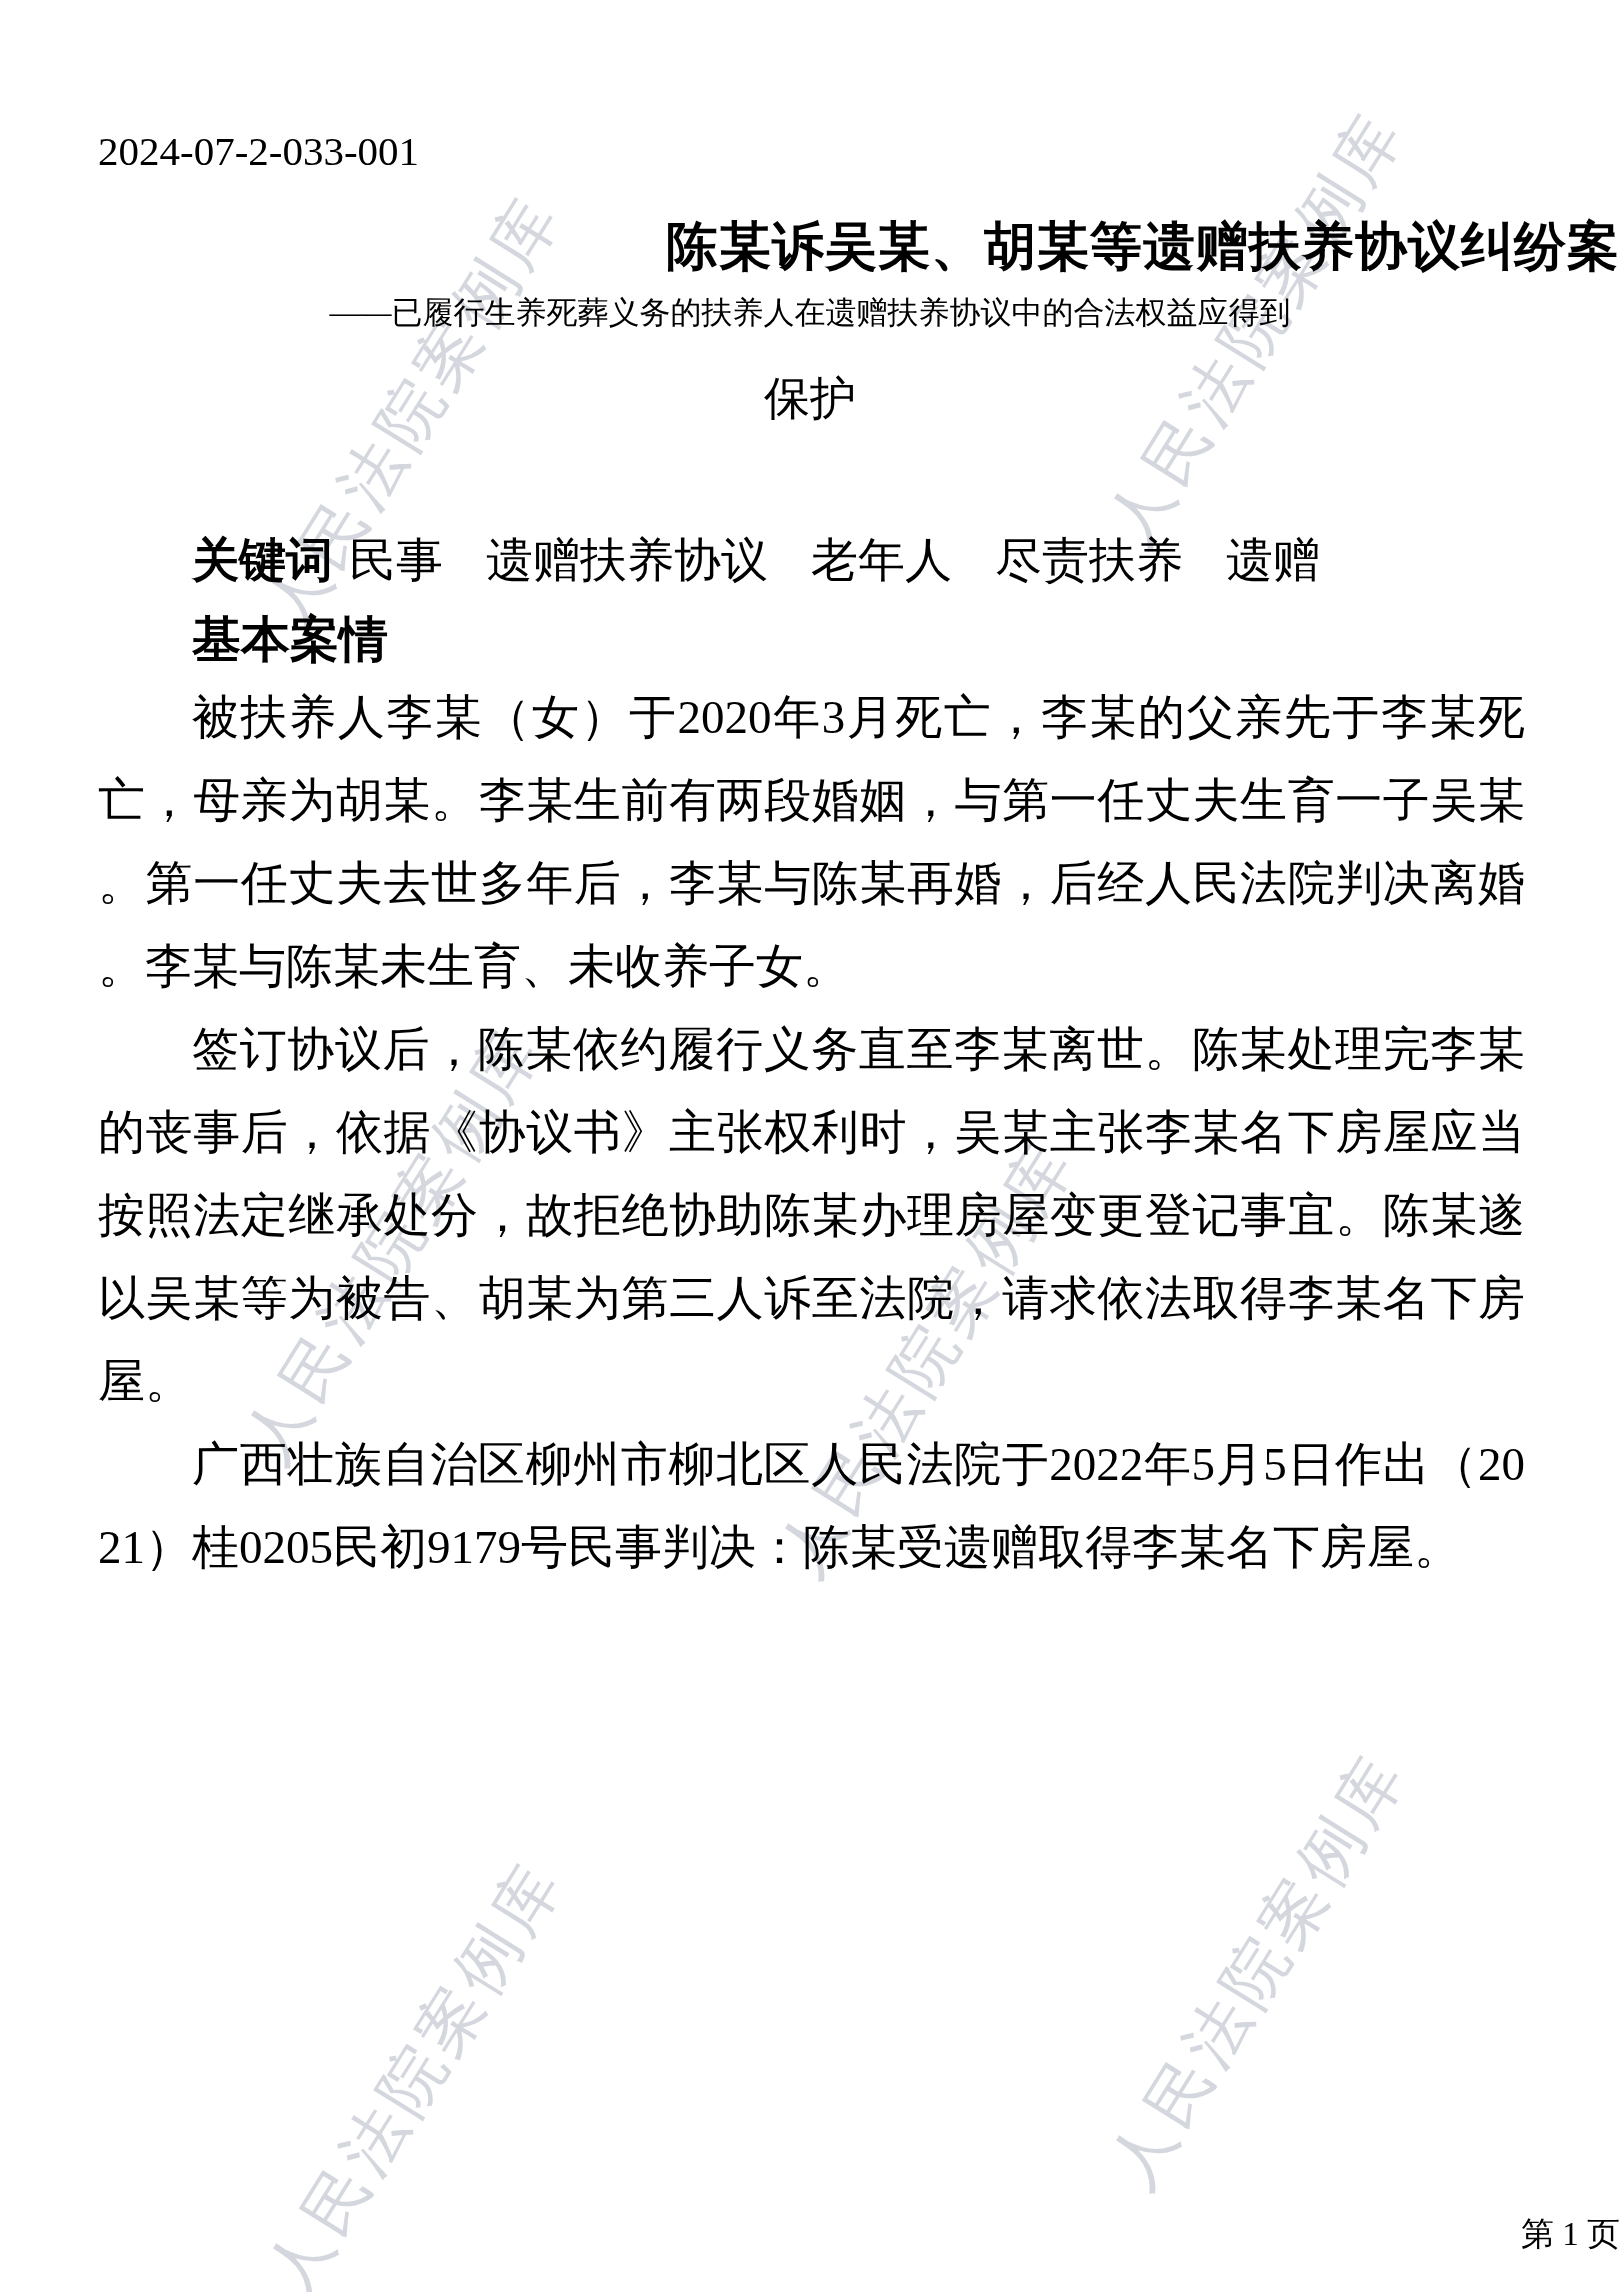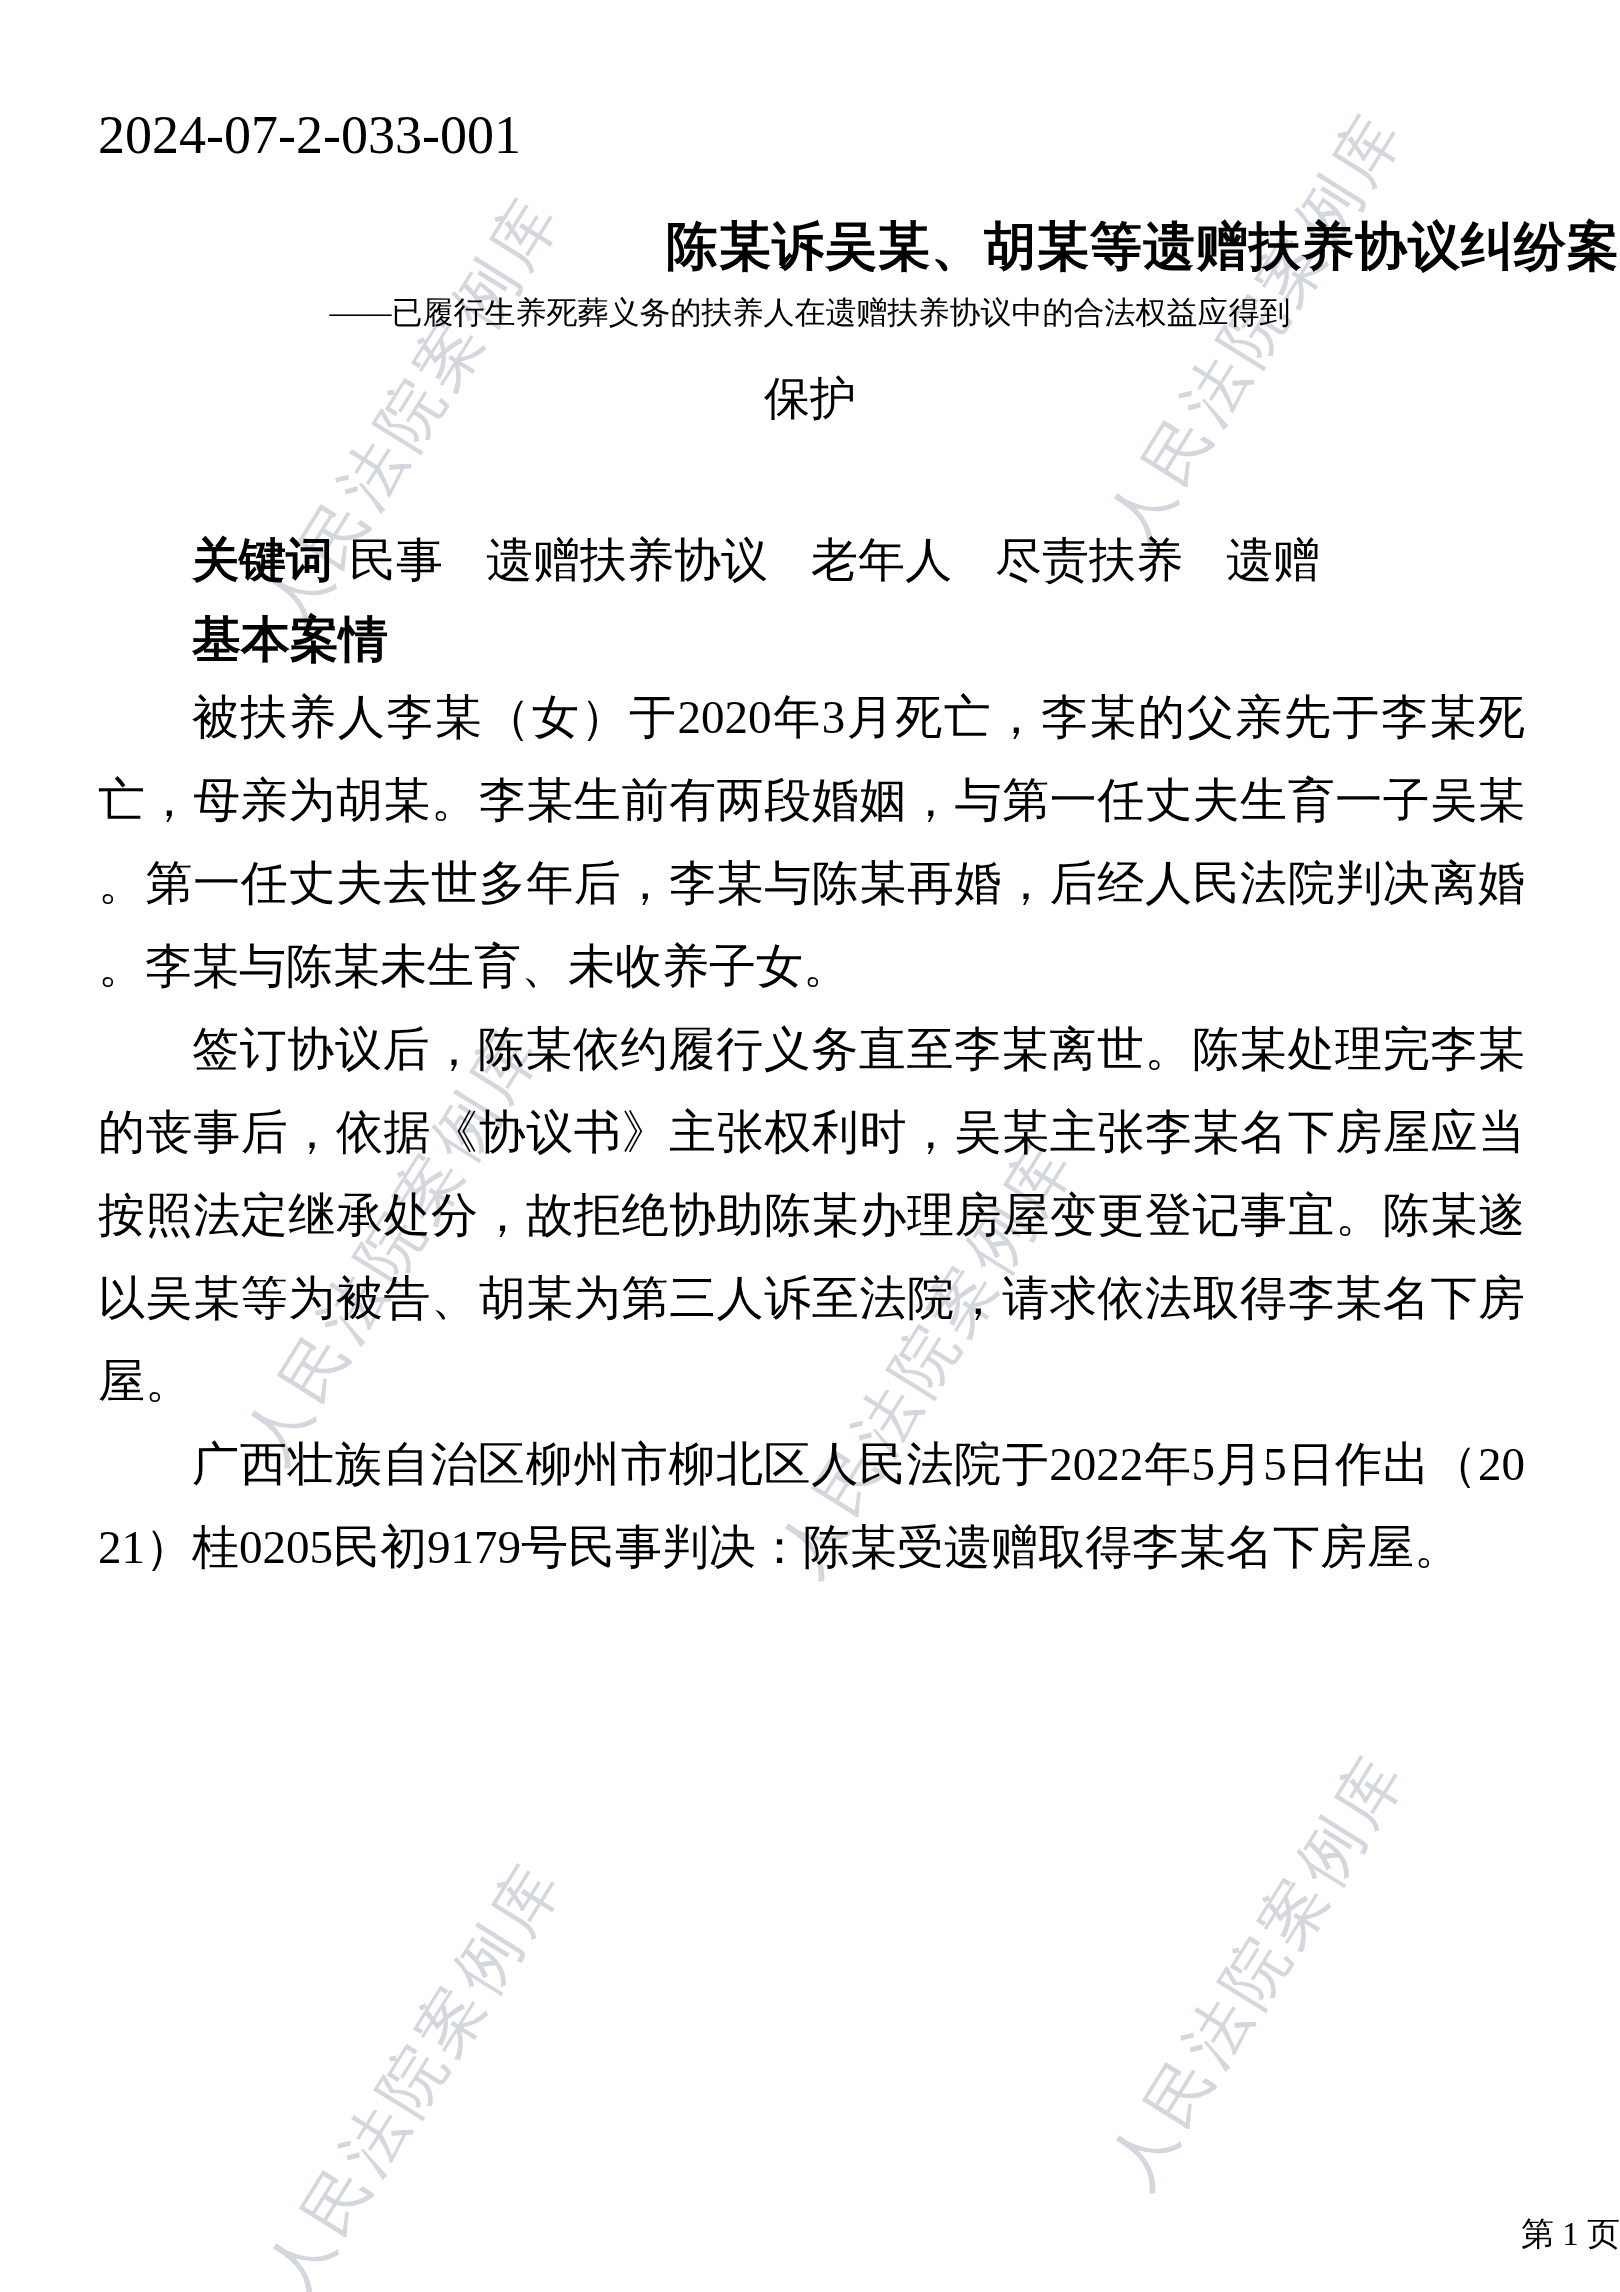--- a/index.html
+++ b/index.html
@@ -19,23 +19,23 @@
     letter-spacing:5.9px;
     color:#c6cad2;
     opacity:.75;
     white-space:nowrap;
     transform:translate(-50%,-50%) rotate(-58deg);
     pointer-events:none;
     user-select:none;
   }
   
   .doc-number{
-    position:absolute;left:98px;top:104px;
+    position:absolute;left:98px;top:120px;
     font-family:"Liberation Serif","DejaVu Serif",serif;
-    font-size:54px;line-height:63px;
+    font-size:41px;line-height:63px;
     white-space:nowrap;
   }
   .title{
     position:absolute;left:0;top:216px;width:100%;
     text-align:right;
     font-family:"Liberation Serif","DejaVu Serif",serif;
     font-weight:bold;
     font-size:52px;line-height:61px;
     letter-spacing:1px;
     margin:0;

